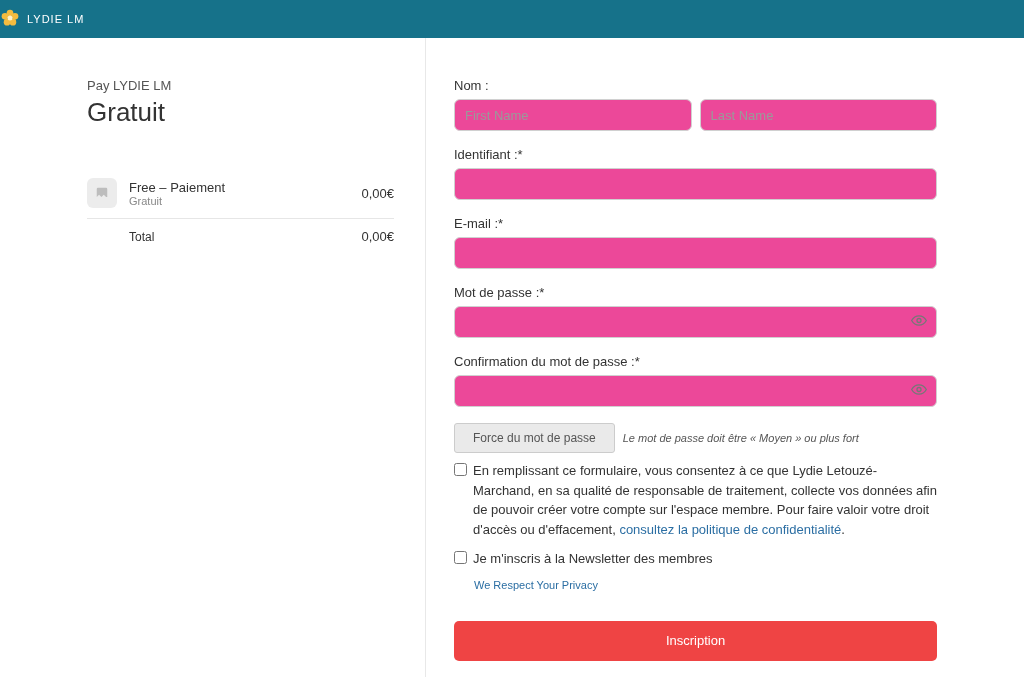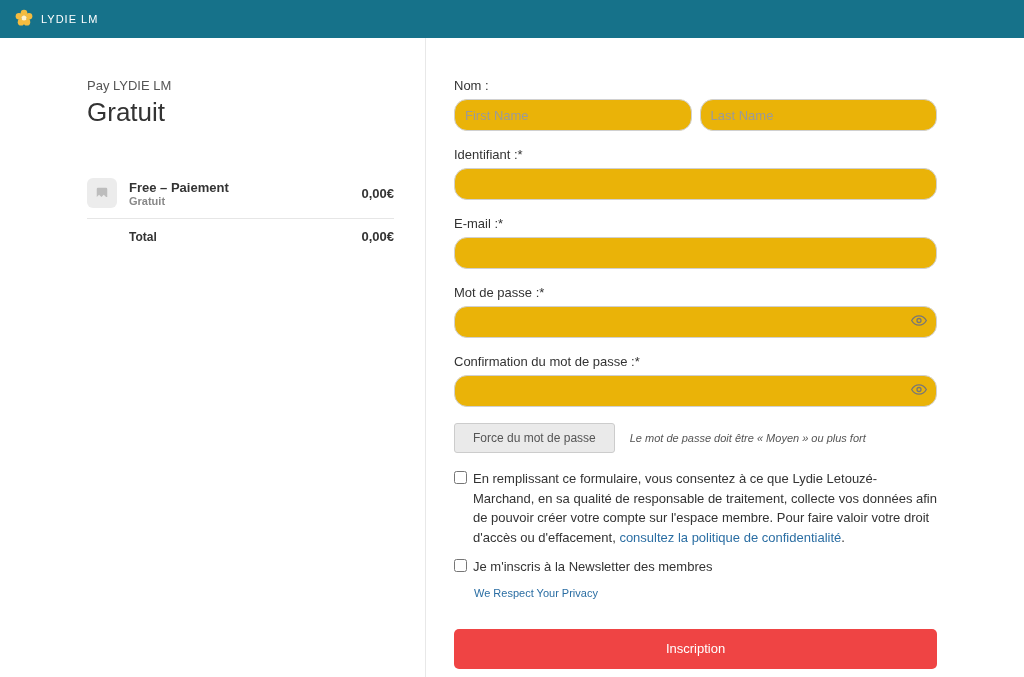--- a/index.html
+++ b/index.html
@@ -7,21 +7,21 @@
     font-family: "Segoe UI", -apple-system, BlinkMacSystemFont, sans-serif;
     background: #fff;
     color: #333;
     font-size: 14px;
   }
   .topbar {
     background: #16728a;
     height: 38px;
     display: flex;
     align-items: center;
-    padding-left: 14px;
+    padding-left: 0;
   }
   .brand {
     display: flex;
     align-items: center;
     gap: 7px;
   }
   .brand-text {
     color: #fff;
     font-size: 11px;
     letter-spacing: 1px;
@@ -58,21 +58,20 @@
     font-size: 26px;
     color: #333;
     font-weight: 400;
     margin-bottom: 40px;
   }
   .line-item {
     display: flex;
     align-items: center;
     padding: 10px 0;
     border-bottom: 1px solid #e6e6e6;
-    font-weight: bold;
   }
   .line-item.total-row {
     border-bottom: none;
     padding-left: 42px;
   }
   .item-icon {
     width: 30px;
     height: 30px;
     border-radius: 6px;
     background: #ececec;
@@ -95,45 +94,45 @@
     margin-bottom: 6px;
   }
   .name-row {
     display: flex;
     gap: 8px;
   }
   .input {
     width: 100%;
     height: 32px;
     border: 1px solid #d0d0d0;
-    border-radius: 13px;
+    border-radius: 6px;
     padding: 0 10px;
     font-size: 13px;
     color: #333;
     font-family: inherit;
-    background: #eab308;
+    background: #ec4899;
   }
   .input::placeholder { color: #9a9a9a; }
   .input-wrap {
     position: relative;
   }
   .eye-icon {
     position: absolute;
     right: 10px;
     top: 50%;
     transform: translateY(-50%);
     color: #888;
     cursor: pointer;
   }
   .strength-row {
     display: flex;
     align-items: center;
-    gap: 15px;
+    gap: 8px;
     flex-wrap: wrap;
-    margin-bottom: 16px;
+    margin-bottom: 8px;
   }
   .strength-box {
     background: #eaeaea;
     border: 1px solid #ccc;
     border-radius: 3px;
     padding: 7px 18px;
     font-size: 12px;
     color: #555;
   }
   .strength-note {

